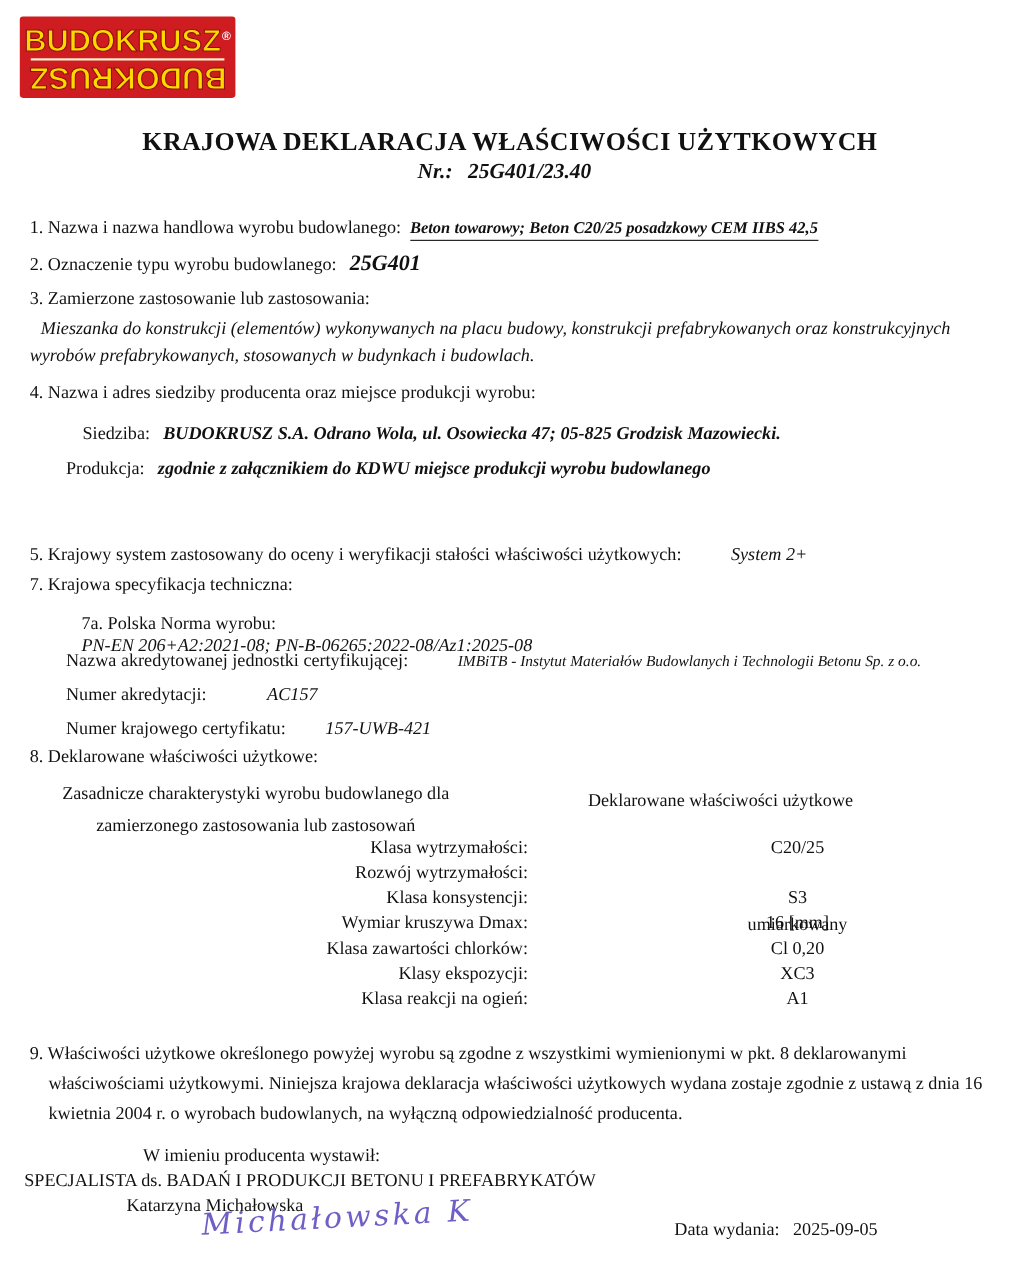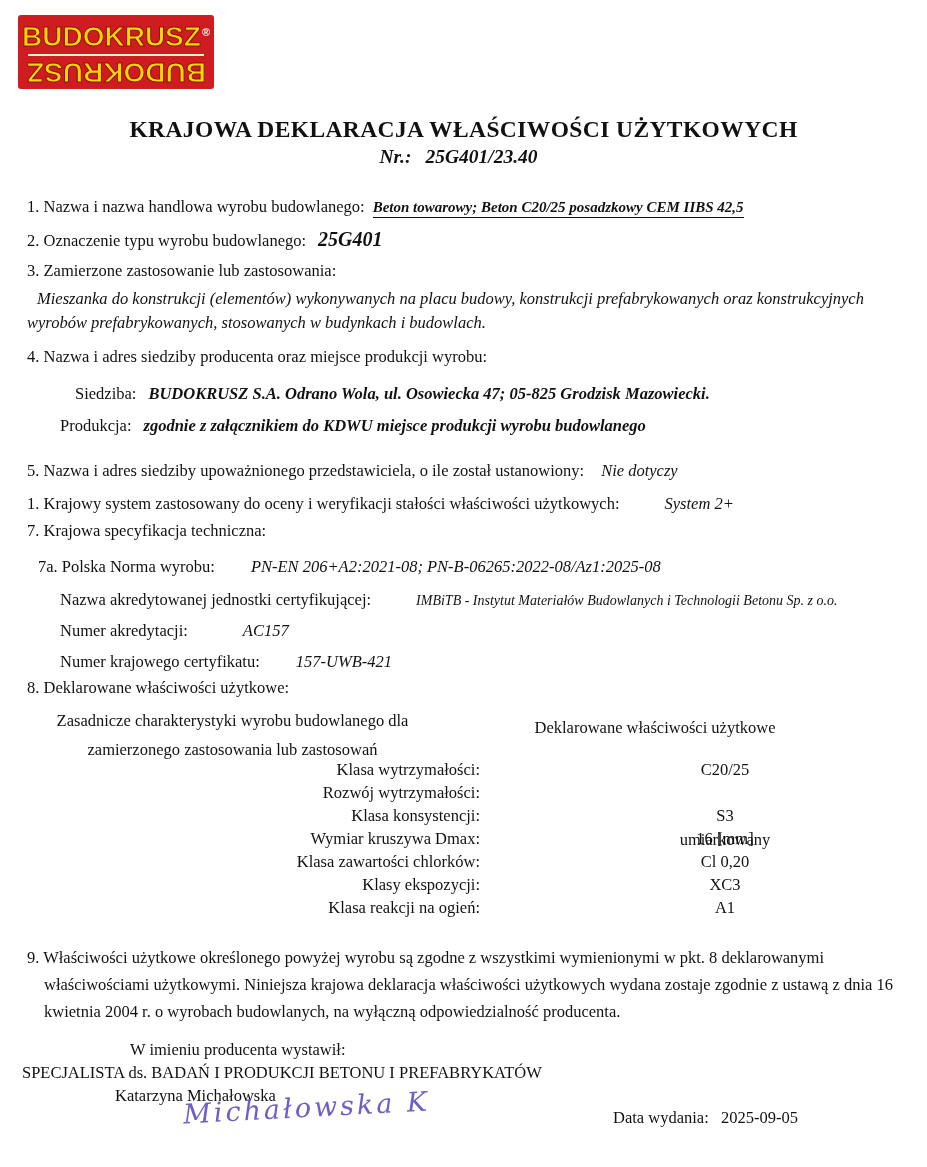--- a/index.html
+++ b/index.html
@@ -116,33 +116,29 @@
   <div class="abs body-text italic" style="left:27px;top:347px;">4. Nazwa i adres siedziby producenta oraz miejsce produkcji wyrobu:</div>
   <div class="abs body-text baseline" style="left:75px;top:384px;">
     <span class="italic">Siedziba:</span>
     <span class="val-bi g12">BUDOKRUSZ S.A. Odrano Wola, ul. Osowiecka 47; 05-825 Grodzisk Mazowiecki.</span>
   </div>
   <div class="abs body-text baseline" style="left:60px;top:416px;">
     <span class="italic">Produkcja:</span>
     <span class="val-bi g12">zgodnie z załącznikiem do KDWU miejsce produkcji wyrobu budowlanego</span>
   </div>
 
-  <div class="abs body-text baseline" style="left:27px;top:461px;">
-    <span class="lbl">5. Nazwa i adres siedziby upoważnionego przedstawiciela, o ile został ustanowiony:</span>
-    <span class="val-i g17">Nie dotyczy</span>
-  </div>
 
   <div class="abs body-text baseline" style="left:27px;top:494px;">
-    <span class="lbl">1. Krajowy system zastosowany do oceny i weryfikacji stałości właściwości użytkowych:</span>
+    <span class="lbl">5. Krajowy system zastosowany do oceny i weryfikacji stałości właściwości użytkowych:</span>
     <span class="val-i g45">System 2+</span>
   </div>
 
   <div class="abs body-text" style="left:27px;top:521px;">7. Krajowa specyfikacja techniczna:</div>
 
-  <div class="abs body-text baseline" style="left:38px;top:557px;">
+  <div class="abs body-text baseline" style="left:38px;top:557px;flex-direction:column;">
     <span class="lbl">7a. Polska Norma wyrobu:</span>
     <span class="val-i g36">PN-EN 206+A2:2021-08;  PN-B-06265:2022-08/Az1:2025-08</span>
   </div>
 
   <div class="abs body-text baseline" style="left:60px;top:590px;">
     <span class="lbl">Nazwa akredytowanej jednostki certyfikującej:</span>
     <span class="val-i g45" style="font-size:14px;">IMBiTB - Instytut Materiałów Budowlanych i Technologii Betonu Sp. z o.o.</span>
   </div>
   <div class="abs body-text baseline" style="left:60px;top:621px;">
     <span class="lbl">Numer akredytacji:</span>

